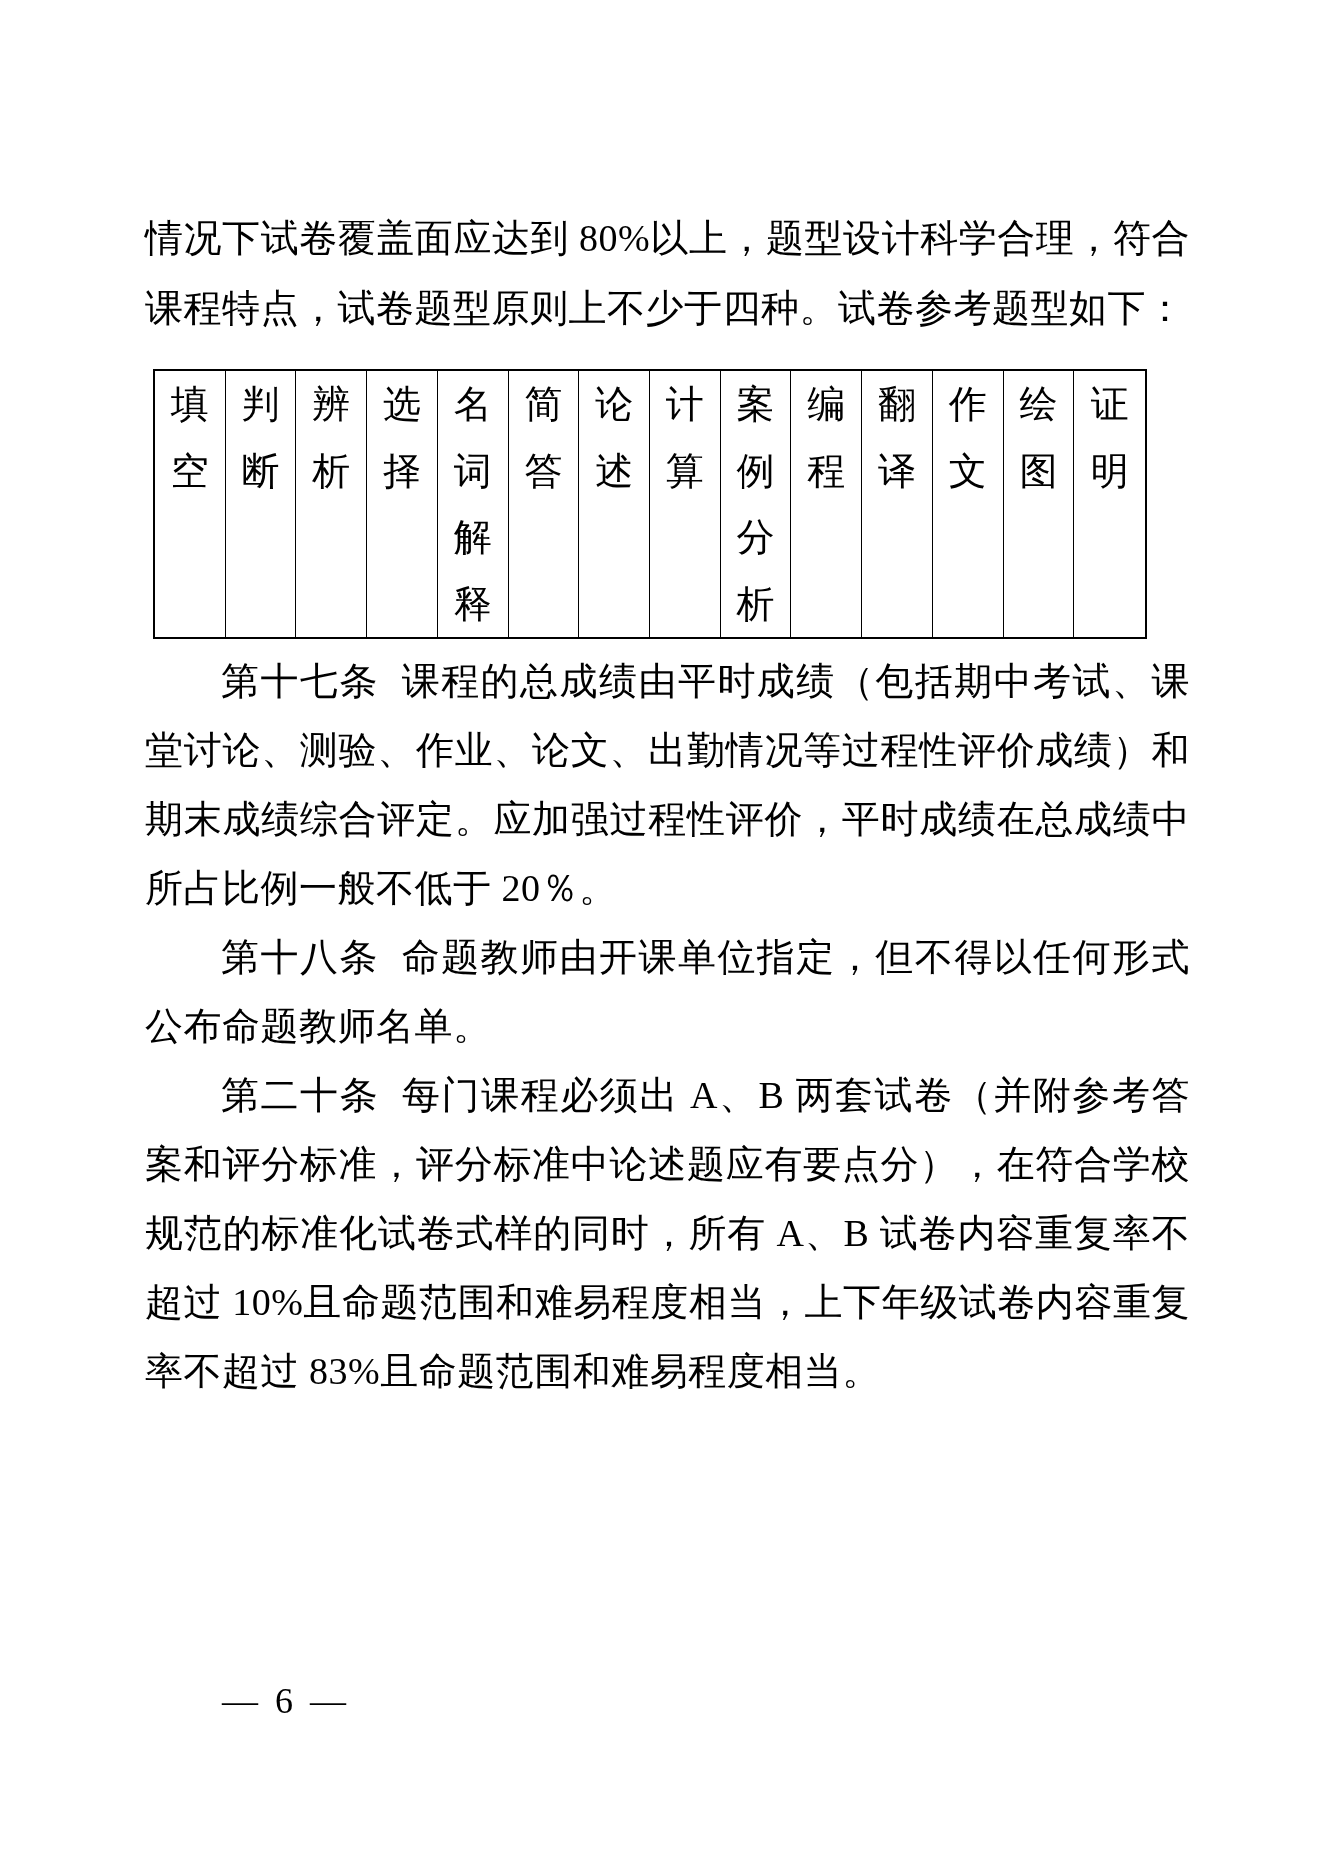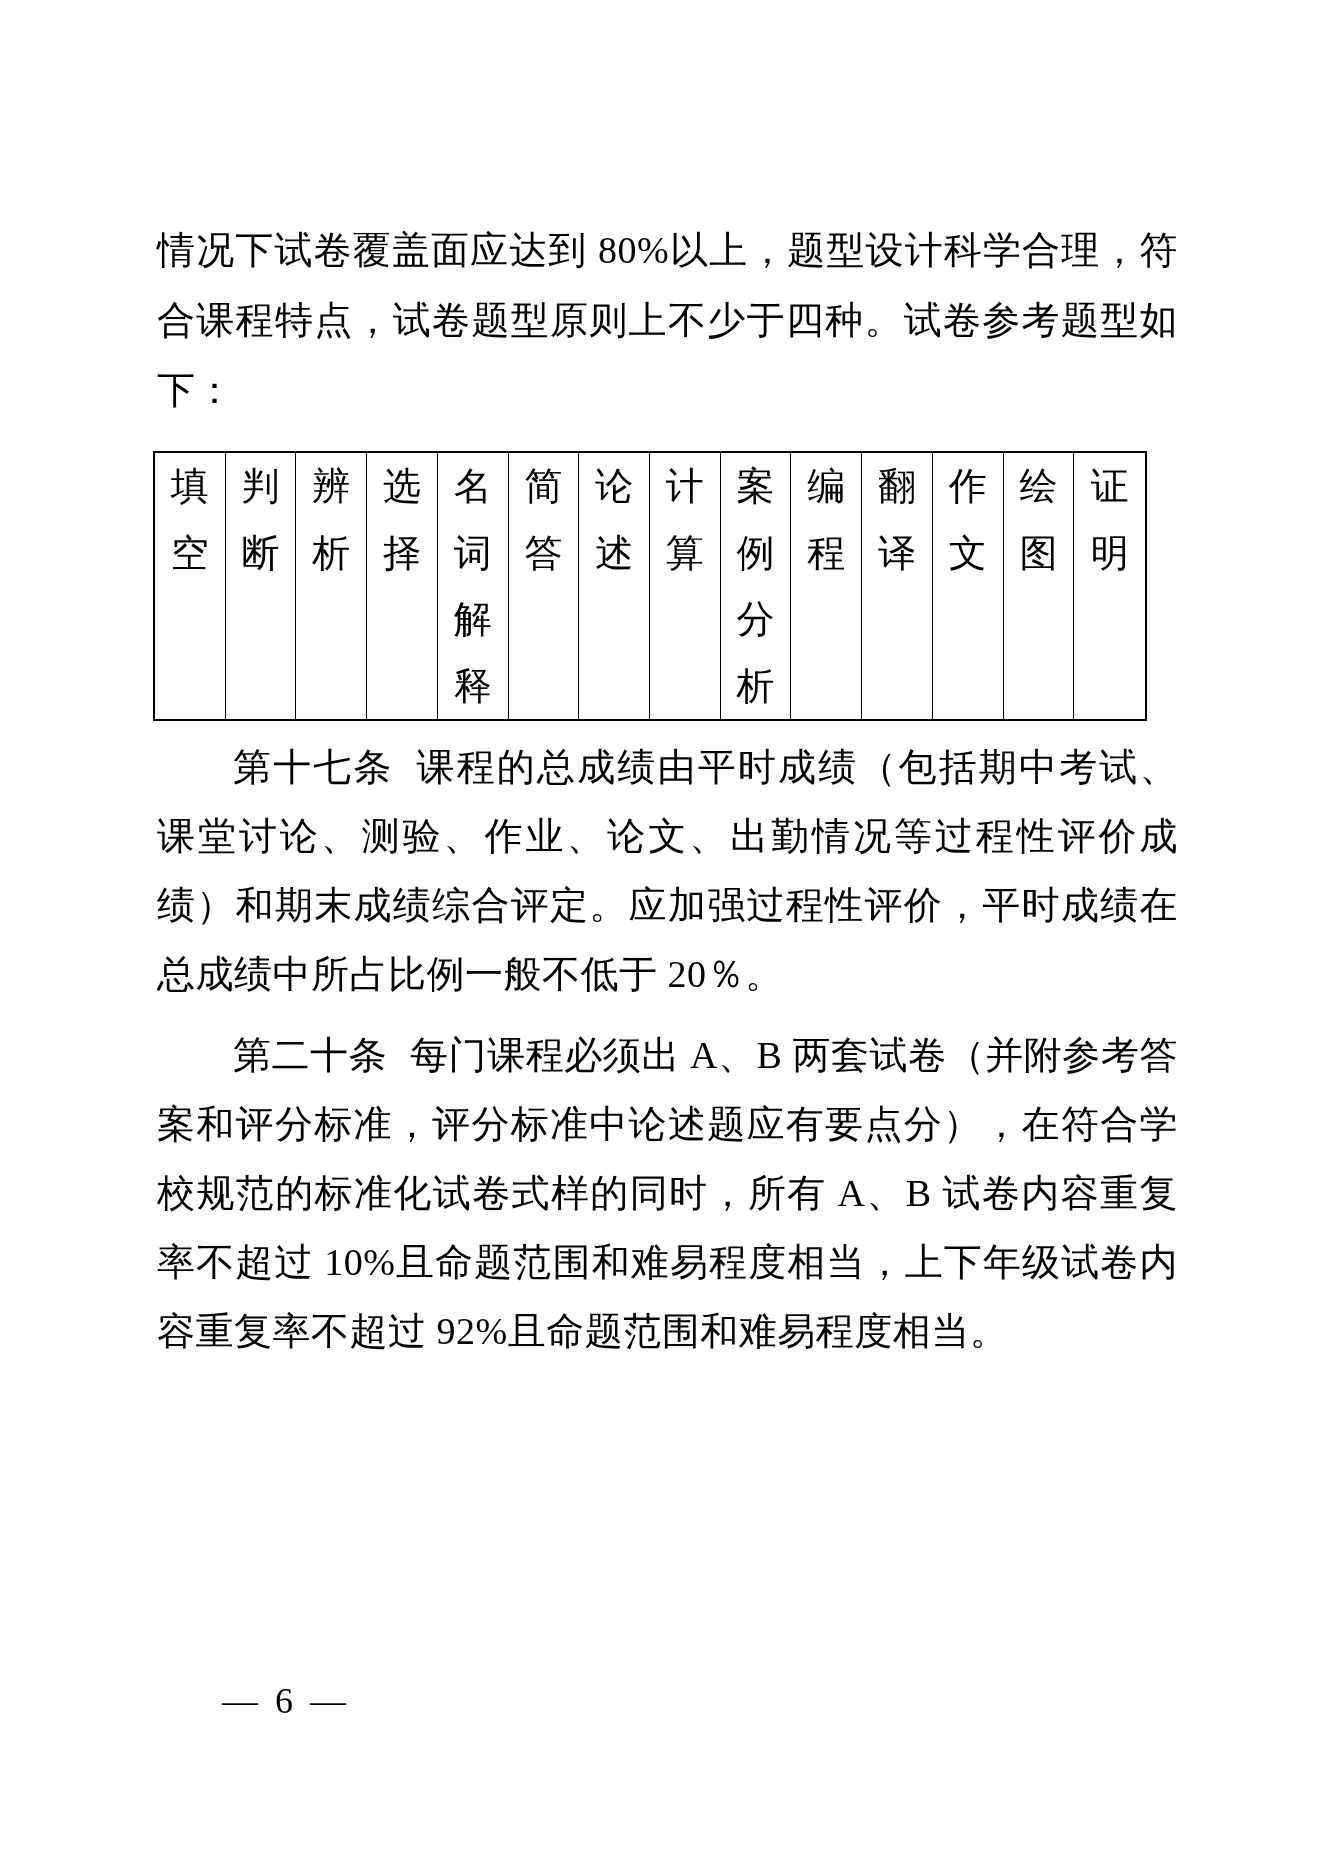--- a/index.html
+++ b/index.html
@@ -15,21 +15,21 @@
     font-family: "Liberation Serif", "DejaVu Serif", serif;
     color: #000000;
   }
   .page {
     position: absolute;
     inset: 0;
     padding: 203px 133px 0 145px;
     box-sizing: border-box;
   }
   p {
-    margin: 12px;
+    margin: 0;
   }
   .body-text {
     font-size: 38px;
     line-height: 70px;
     text-align: justify;
     text-justify: inter-ideograph;
     letter-spacing: 0.5px;
   }
   .article {
     line-height: 69px;
@@ -140,20 +140,21 @@
         <div class="qchar">图</div>
       </div>
       <div class="qcell">
         <div class="qchar">证</div>
         <div class="qchar">明</div>
       </div>
     </div>
 
   <p class="body-text article"><span class="art-head">第十七条</span><span>课程的总成绩由平时成绩（包括期中考试、课堂讨论、测验、作业、论文、出勤情况等过程性评价成绩）和期末成绩综合评定。应加强过程性评价，平时成绩在总成绩中所占比例一般不低于 20％。</span></p>
 
+  <p class="body-text article"><span class="art-head">第十八条</span><span>命题教师由开课单位指定，但不得以任何形式公布命题教师名单。</span></p>
 
 
-  <p class="body-text article"><span class="art-head">第二十条</span><span>每门课程必须出 A、B 两套试卷（并附参考答案和评分标准，评分标准中论述题应有要点分），在符合学校规范的标准化试卷式样的同时，所有 A、B 试卷内容重复率不超过 10%且命题范围和难易程度相当，上下年级试卷内容重复率不超过 92%且命题范围和难易程度相当。</span></p>
+  <p class="body-text article"><span class="art-head">第二十条</span><span>每门课程必须出 A、B 两套试卷（并附参考答案和评分标准，评分标准中论述题应有要点分），在符合学校规范的标准化试卷式样的同时，所有 A、B 试卷内容重复率不超过 10%且命题范围和难易程度相当，上下年级试卷内容重复率不超过 83%且命题范围和难易程度相当。</span></p>
 
 
 </div>
 
 <div class="footer">— 6 —</div>
 
 </body></html>

